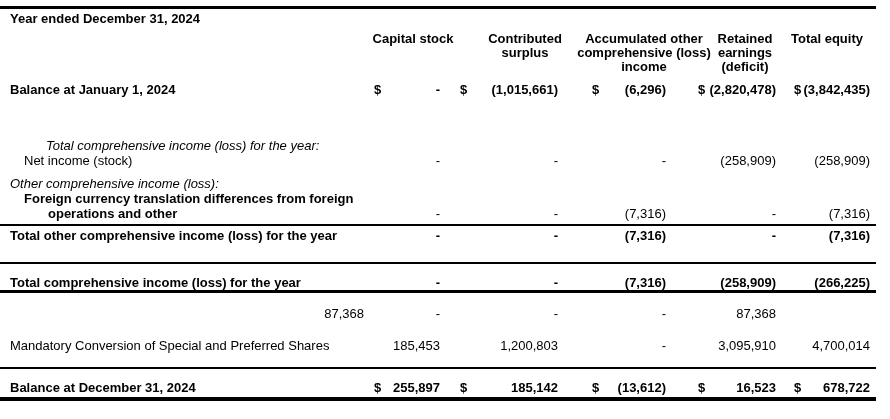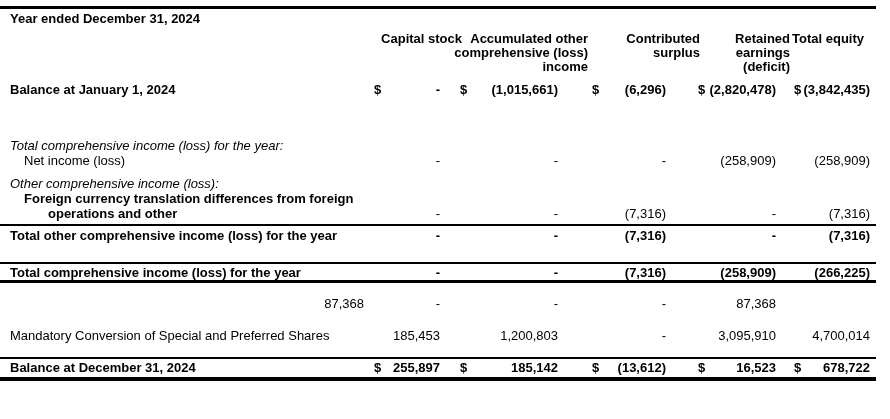--- a/index.html
+++ b/index.html
@@ -21,21 +21,21 @@
   .title{margin:2px 0 0 0;padding-left:10px;line-height:15px;font-weight:bold;}
 
   
   .hdr{
     display:grid;
     grid-template-columns:364px 98px 126px 112px 90px 74px;
     margin-top:6px;
     font-weight:bold;line-height:14px;
     align-items:start;
   }
-  .hdr .hcell{display:flex;flex-direction:column;align-items:flex-end;}
+  .hdr .hcell{display:flex;flex-direction:column;align-items:center;}
   .hdr .hline{white-space:nowrap;text-align:center;}
 
   
   .row{
     display:grid;
     grid-template-columns:356px 76px 118px 108px 110px 94px;
     padding-left:8px;
     align-items:end;
     line-height:15px;
   }
@@ -48,49 +48,49 @@
   .lbl.justify{width:344px;padding-left:28px;text-indent:-26px;text-align:justify;}
   .cell{display:flex;justify-content:space-between;align-items:baseline;}
   .cell .v{text-align:right;}
   .c1{padding-left:10px;}
   .c2{padding-left:20px;}
   .c3{padding-left:34px;}
   .c4{padding-left:32px;}
   .c5{padding-left:18px;}
 
   
-  .mt2{margin-top:2px;}  .mt1{margin-top:1px;}  .mt3{margin-top:3px;}
+  .mt2{margin-top:2px;}  .mt1{margin-top:11px;}  .mt3{margin-top:3px;}
   .mt6{margin-top:6px;}  .mt13{margin-top:13px;} .mt14{margin-top:14px;}
   .mt16{margin-top:8px;} .mt17{margin-top:17px;} .mt19{margin-top:19px;}
-  .mt41{margin-top:41px;} .mt0{margin-top:0;}
+  .mt41{margin-top:41px;margin-left:36px;} .mt0{margin-top:0;}
 </style>
 </head>
 <body>
 
 <div class="sheet">
 
   <div class="rule rule-thick mt6"></div>
 
   <div class="title">Year ended December 31, 2024</div>
 
   <div class="hdr">
     <div></div>
     <div class="hcell">
       <div class="hline">Capital stock</div>
     </div>
     <div class="hcell">
+      <div class="hline">Contributed</div>
+      <div class="hline">surplus</div>
+    </div>
+    <div class="hcell">
       <div class="hline">Accumulated other</div>
       <div class="hline">comprehensive (loss)</div>
       <div class="hline">income</div>
     </div>
     <div class="hcell">
-      <div class="hline">Contributed</div>
-      <div class="hline">surplus</div>
-    </div>
-    <div class="hcell">
       <div class="hline">Retained</div>
       <div class="hline">earnings</div>
       <div class="hline">(deficit)</div>
     </div>
     <div class="hcell">
       <div class="hline">Total equity</div>
     </div>
   </div>
 
   <div class="row bold mt16">
@@ -115,21 +115,21 @@
         <span class="d">$</span>
         <span class="v">(3,842,435)</span>
       </div>
   </div>
 
   <div class="row mt41">
     <div class="lbl full italic">Total comprehensive income (loss) for the year:</div>
   </div>
 
   <div class="row mt0">
-    <div class="lbl ind1">Net income (loss)</div>
+    <div class="lbl ind1">Net income (stock)</div>
     <div class="cell c1">
         <span class="d"></span>
         <span class="v">-</span>
       </div>
     <div class="cell c2">
         <span class="d"></span>
         <span class="v">-</span>
       </div>
     <div class="cell c3">
         <span class="d"></span>

